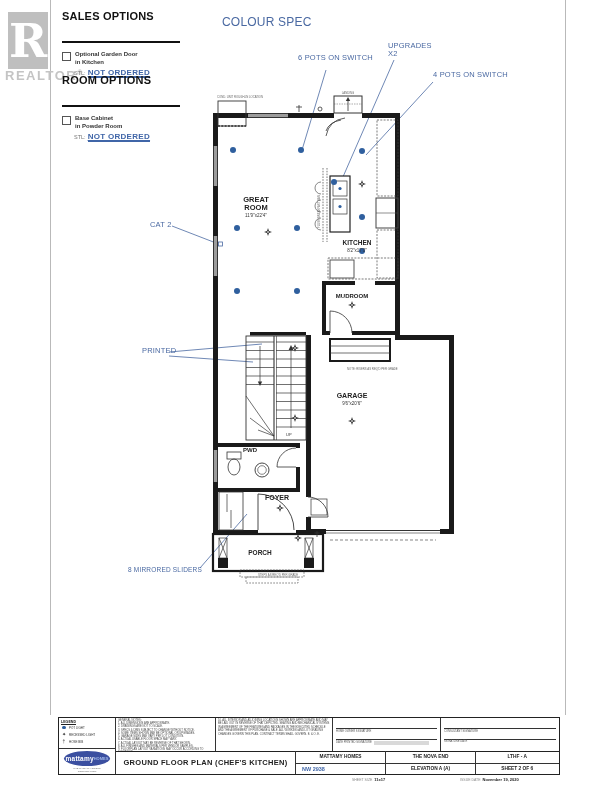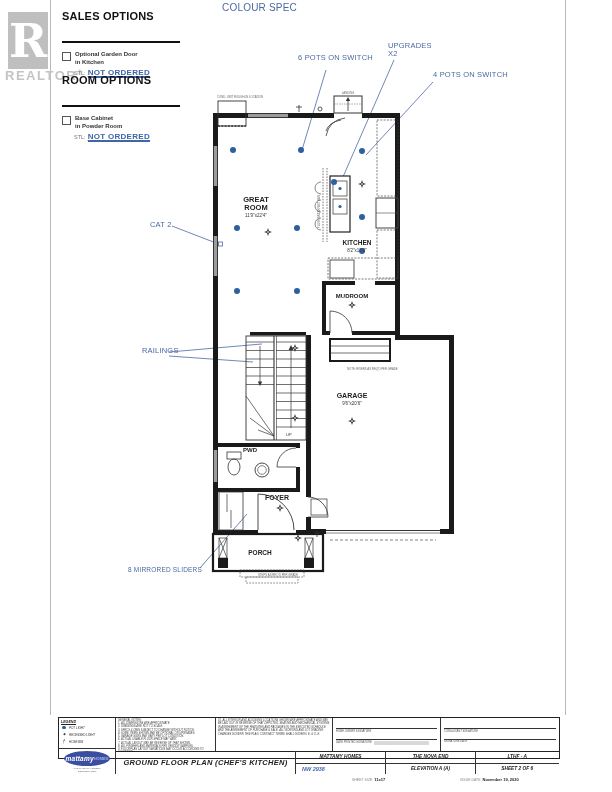--- a/index.html
+++ b/index.html
@@ -18,21 +18,21 @@
   .opt-item{display:flex;gap:4px;align-items:flex-start;}
   .cb{width:7px;height:7px;border:1px solid #555;background:#fff;margin-top:1px;flex:none;}
   .opt-label{font-size:6px;font-weight:bold;color:#333;white-space:pre-line;line-height:1.25;}
   .stl-row{font-size:5.5px;color:#777;margin-top:2px;margin-left:12px;}
   .stl-status{font-size:8px;color:#4066a8;border-bottom:1px solid #4066a8;margin-left:2px;font-weight:bold;letter-spacing:.3px;text-decoration:underline;}
   
   .ann{position:absolute;color:#4a69a2;font-size:7.5px;letter-spacing:.2px;white-space:pre-line;line-height:1.1;}
   
   .edge{position:absolute;top:0;width:1px;height:715px;background:#b9b9b9;}
   
-  .tb{position:absolute;left:58px;top:717px;width:502px;height:42px;border:1.4px solid #222;box-sizing:border-box;font-size:3px;font-style:italic;}
+  .tb{position:absolute;left:58px;top:717px;width:502px;height:58px;border:1.4px solid #222;box-sizing:border-box;font-size:3px;}
   .cell{position:absolute;box-sizing:border-box;border-right:.8px solid #333;}
   .micro{font-size:2.7px;line-height:1.2;color:#444;white-space:pre-line;}
   .micro-wrap{font-size:2.7px;line-height:1.25;color:#444;}
   .leg-title{font-size:3.6px;font-weight:bold;text-decoration:underline;color:#222;}
   .leg-item{display:flex;align-items:center;gap:2px;margin-top:2px;font-size:3px;color:#333;}
   .leg-sym{width:6px;text-align:center;flex:none;}
   .dot{display:inline-block;width:3.5px;height:3.5px;border-radius:50%;background:#2f5f9e;}
   .star4{color:#333;font-size:5px;line-height:1;}
   .hosebib{color:#333;font-size:5px;line-height:1;}
   .logo-oval{width:46px;height:15px;background:#3b4fa0;border-radius:50%;display:flex;align-items:center;justify-content:center;margin:2px auto 0;}
@@ -80,27 +80,27 @@
     <div class="opt-item" style="margin-top:8px">
       <div class="cb"></div>
       <div class="opt-label">Base Cabinet
 in Powder Room</div>
     </div>
     <div class="stl-row">
       <span>STL:</span><span class="stl-status">NOT ORDERED</span>
     </div>
   </div>
 
-  <div class="ann" style="left:222px;top:2px;font-size:10px">COLOUR SPEC</div>
+  <div class="ann" style="left:222px;top:16px;font-size:12px">COLOUR SPEC</div>
   <div class="ann" style="left:298px;top:54px">6 POTS ON SWITCH</div>
   <div class="ann" style="left:388px;top:42px">UPGRADES
 X2</div>
   <div class="ann" style="left:433px;top:71px">4 POTS ON SWITCH</div>
   <div class="ann" style="left:150px;top:221px">CAT 2</div>
-  <div class="ann" style="left:142px;top:347px">RAILINGS</div>
+  <div class="ann" style="left:142px;top:347px">PRINTED</div>
   <div class="ann" style="left:128px;top:566px;font-size:6.5px">8 MIRRORED SLIDERS</div>
 
   <svg class="abs" style="left:0;top:0" width="612" height="792" viewBox="0 0 612 792">
     <defs>
       <g id="rlight">
         <path d="M0,-4 L1,-1 L4,0 L1,1 L0,4 L-1,1 L-4,0 L-1,-1 Z" fill="#333"></path>
         <circle r="1.1" fill="#fff" stroke="#333" stroke-width="0.4"></circle>
       </g>
     </defs>
 

